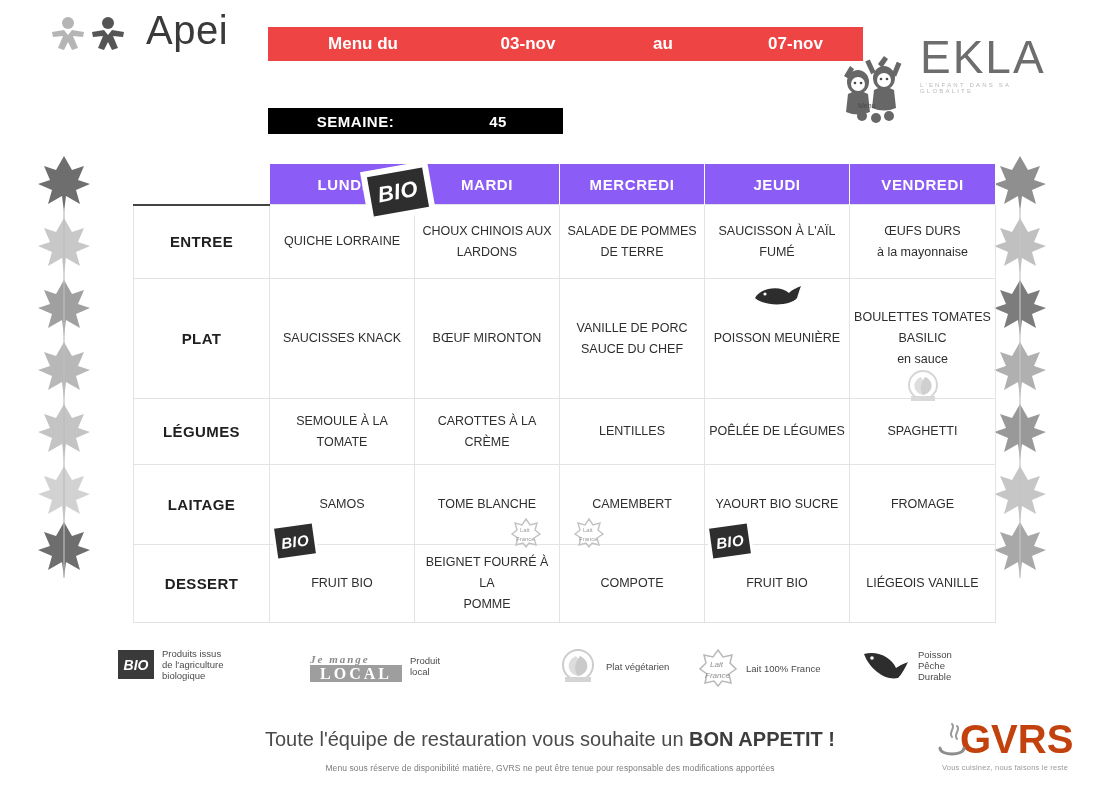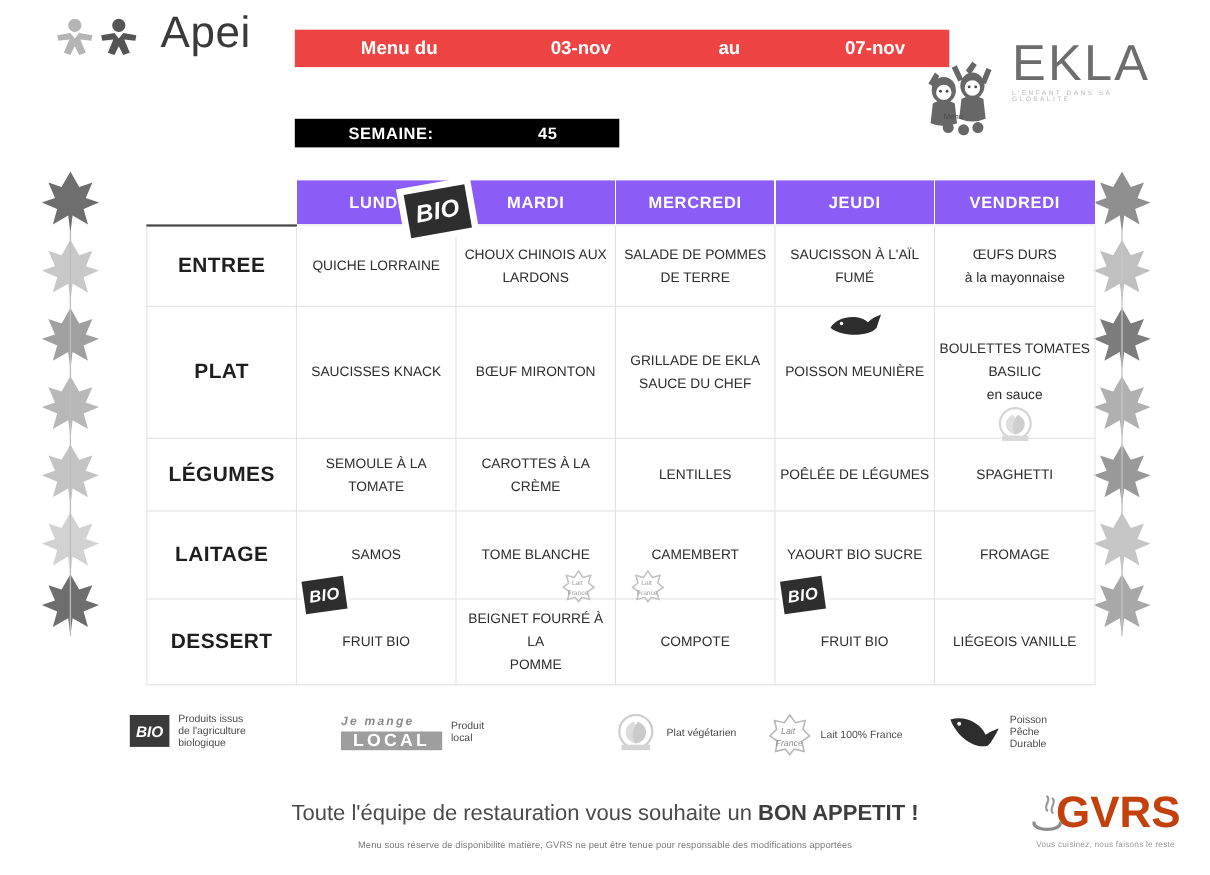--- a/index.html
+++ b/index.html
@@ -151,21 +151,21 @@
     border: 1px solid #ffffff;
     border-bottom: none;
     position: relative;
   }
   #menu-table thead th.corner-cell {
     background: #ffffff;
     border: none;
     border-bottom: 2px solid #444444;
   }
   td.row-label {
-    font-size: 19px;
+    font-size: 15px;
     font-weight: bold;
     letter-spacing: 0.4px;
     color: #1f1f1f;
     border-left: none;
     border-top: none;
     border-bottom: none;
     border-right: 1px solid #e3e3e3;
   }
   td.dish {
     font-size: 12.5px;
@@ -275,21 +275,22 @@
     font-weight: bold;
     display: flex;
     align-items: center;
     justify-content: center;
   }
   .local-legend-mark {
     width: 92px;
     height: 32px;
     display: flex;
     flex-direction: column;
-    justify-content: space-between;
+    justify-content: flex-end;
+    font-family: Liberation Serif, serif;
   }
   .local-line1 {
     font-size: 11px;
     color: #8a8a8a;
     letter-spacing: 2px;
     font-style: italic;
     font-weight: bold;
   }
   .local-line2 {
     font-size: 16px;
@@ -497,21 +498,21 @@
 
       <tr style="height:120px">
         <td class="row-label">PLAT</td>
         <td class="dish">
           <span class="dish-line">SAUCISSES KNACK</span>
         </td>
         <td class="dish">
           <span class="dish-line">BŒUF MIRONTON</span>
         </td>
         <td class="dish">
-          <span class="dish-line">GRILLADE DE EKLA</span>
+          <span class="dish-line">VANILLE DE PORC</span>
           <span class="dish-line">SAUCE DU CHEF</span>
         </td>
         <td class="dish">
           <svg class="fish-badge" viewBox="0 0 52 26">
             <path d="M4 15 C10 4, 30 2, 38 10 C42 6, 48 4, 50 3 C48 8, 47 12, 46 15 C40 23, 14 24, 4 15 Z" fill="#2d2d2d"></path>
             <circle cx="14" cy="11" r="1.6" fill="#ffffff"></circle>
           </svg>
           <span class="dish-line">POISSON MEUNIÈRE</span>
         </td>
         <td class="dish">

